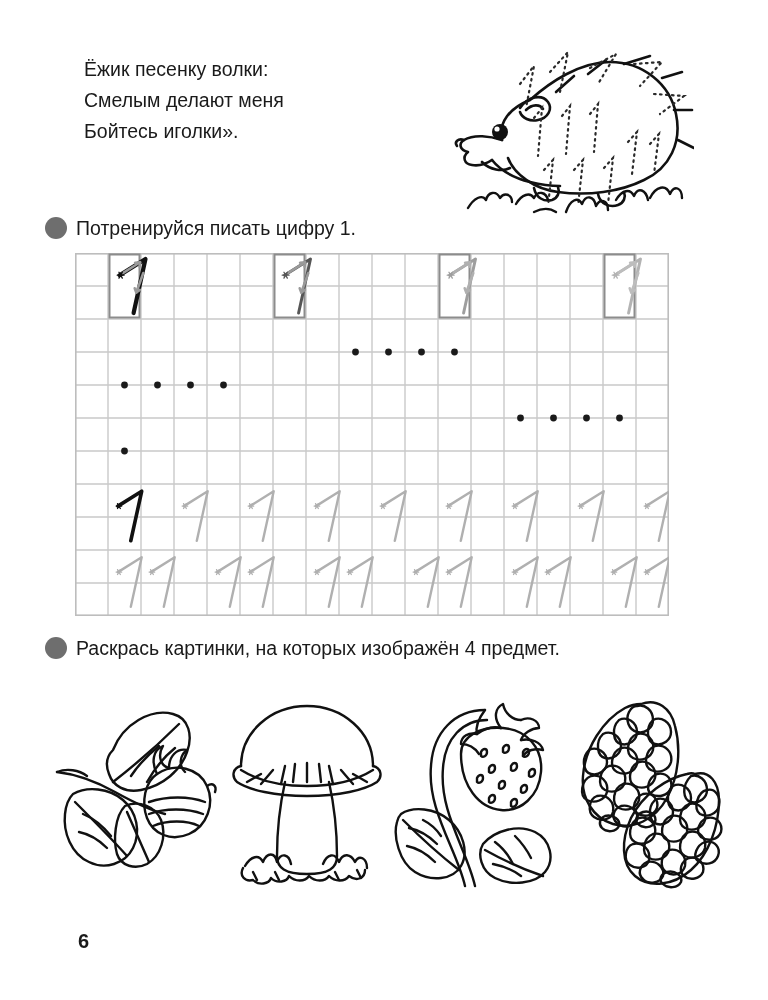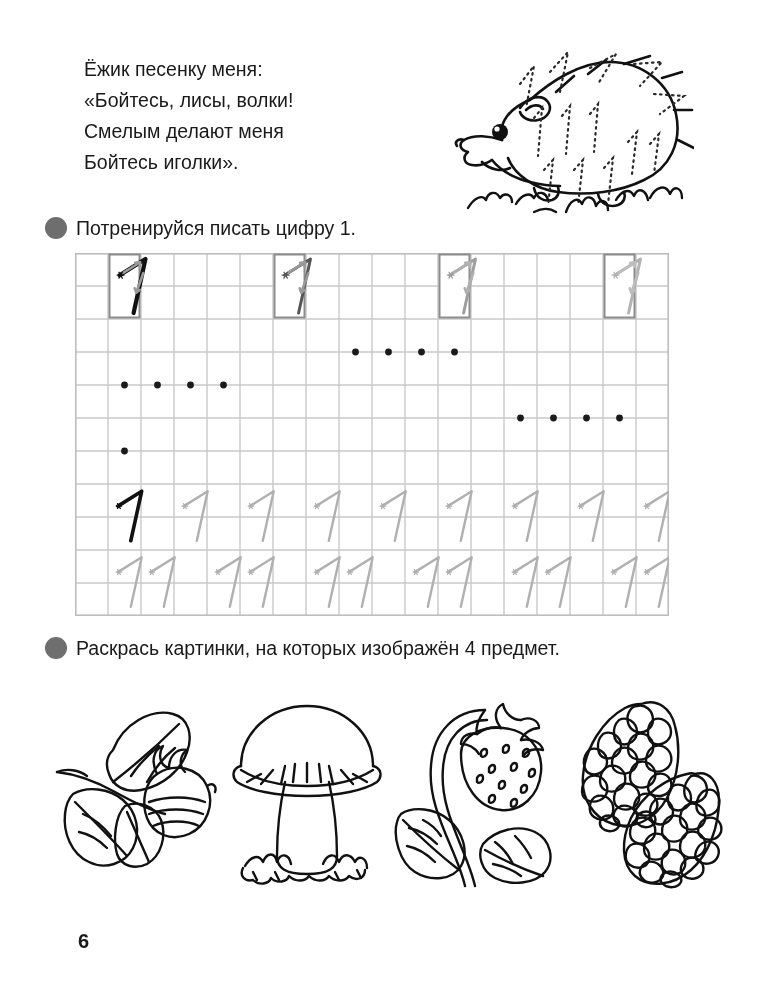--- a/index.html
+++ b/index.html
@@ -100,22 +100,21 @@
     top: 930px;
     font-size: 20px;
     font-weight: bold;
     color: #1a1a1a;
   }
 </style>
 </head>
 <body>
 
 <div id="poem">
-  <div class="line">Ёжик песенку меня:</div>
-  <div class="line">«Бойтесь, лисы, волки!</div>
+  <div class="line">Ёжик песенку волки:</div>
   <div class="line">Смелым делают меня</div>
   <div class="line">Бойтесь иголки».</div>
 </div>
 
 <div id="hedgehog-figure">
   <svg width="256" height="196" viewBox="0 0 256 196" fill="none" xmlns="http://www.w3.org/2000/svg">
     <g stroke="#111111" stroke-width="2.6" stroke-linecap="round" stroke-linejoin="round" fill="none">
 
       <path d="M64 118 C60 100 72 86 92 78 C112 60 142 40 172 40 C205 40 232 62 238 92 C244 120 232 146 206 158 C182 170 150 174 120 170 C96 167 76 152 70 136"></path>
 

